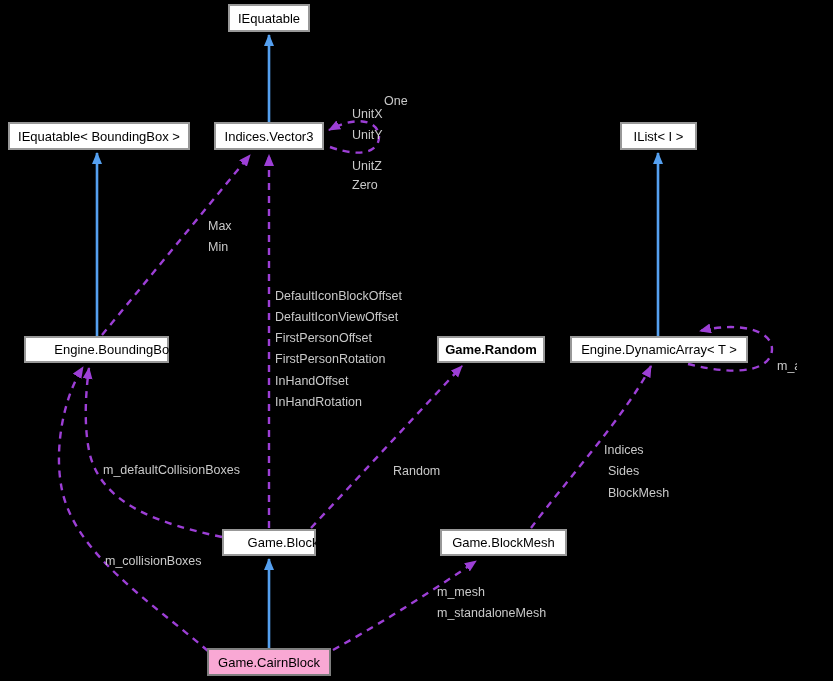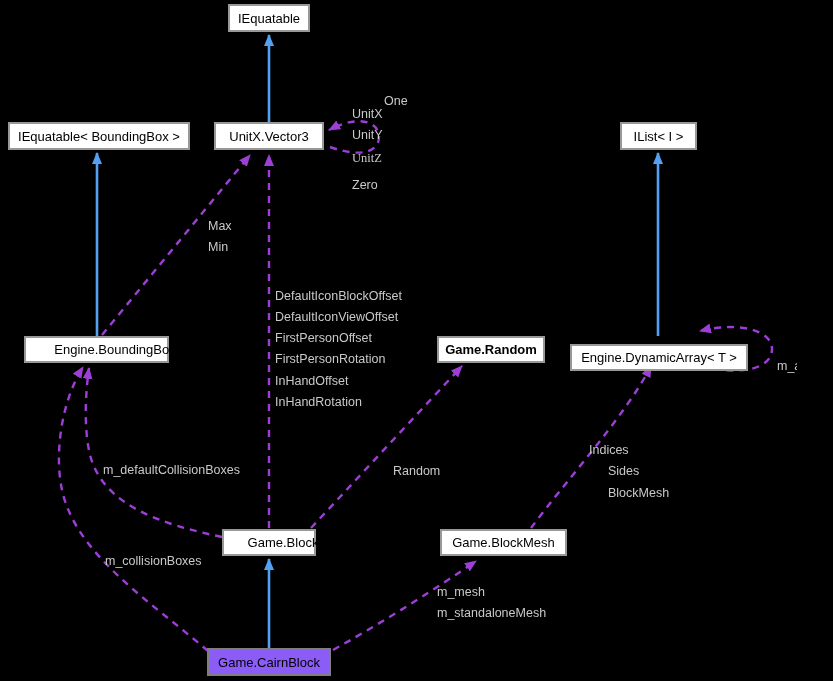--- a/index.html
+++ b/index.html
@@ -16,21 +16,21 @@
     box-sizing:border-box;
     display:flex;align-items:center;justify-content:center;
     background:#ffffff;
     border:2px solid #989898;
     color:#000000;
     font-size:13px;
     white-space:nowrap;
     cursor:pointer;
   }
   .node.highlighted{
-    background:#8b5cf6;
+    background:#f9a8d4;
     border-color:#7e7e7e;
   }
   .edge-label{
     position:absolute;
     color:#c9c9c9;
     font-size:12.5px;
     white-space:nowrap;
   }
 </style>
 </head>
@@ -65,55 +65,55 @@
       <path d="M222,537 C160,524 103,505 90,455 C84,430 85,397 89,368" marker-end="url(#arrow-purple)"></path>
       <path d="M208,651 C150,601 76,555 62,490 C54,452 62,400 83,367" marker-end="url(#arrow-purple)"></path>
       <path d="M333,650 C390,618 440,586 476,561" marker-end="url(#arrow-purple)"></path>
     </g>
   </svg>
 
   <div class="node" style="left:228px;top:4px;width:82px;height:28px;">IEquatable</div>
 
   <div class="node" style="left:8px;top:122px;width:182px;height:28px;">IEquatable&lt; BoundingBox &gt;</div>
 
-  <div class="node" style="left:214px;top:122px;width:110px;height:28px;">UnitX.Vector3</div>
+  <div class="node" style="left:214px;top:122px;width:110px;height:28px;">Indices.Vector3</div>
 
   <div class="node" style="left:620px;top:122px;width:77px;height:28px;">IList&lt; I &gt;</div>
 
   <div class="node" style="left:24px;top:336px;width:145px;height:27px;padding-left:37px;">Engine.BoundingBox</div>
 
   <div class="node" style="left:437px;top:336px;width:108px;height:27px;font-weight:bold;">Game.Random</div>
 
-  <div class="node" style="left:570px;top:336px;width:178px;height:27px;margin-top:8px;">Engine.DynamicArray&lt; T &gt;</div>
+  <div class="node" style="left:570px;top:336px;width:178px;height:27px;">Engine.DynamicArray&lt; T &gt;</div>
 
   <div class="node" style="left:222px;top:529px;width:94px;height:27px;padding-left:28px;">Game.Block</div>
 
   <div class="node" style="left:440px;top:529px;width:127px;height:27px;">Game.BlockMesh</div>
 
   <div class="node highlighted" style="left:207px;top:648px;width:124px;height:28px;">Game.CairnBlock</div>
 
   <div class="edge-label" style="left:352px;top:94px;margin-left:32px;">One</div>
   <div class="edge-label" style="left:352px;top:107px;">UnitX</div>
   <div class="edge-label" style="left:352px;top:128px;">UnitY</div>
-  <div class="edge-label" style="left:352px;top:151px;font-family:Liberation Serif, serif;">UnitZ</div>
+  <div class="edge-label" style="left:352px;top:159px;">UnitZ</div>
   <div class="edge-label" style="left:352px;top:170px;margin-top:8px;">Zero</div>
 
   <div class="edge-label" style="left:208px;top:219px;">Max</div>
   <div class="edge-label" style="left:208px;top:240px;">Min</div>
 
   <div class="edge-label" style="left:275px;top:289px;">DefaultIconBlockOffset</div>
   <div class="edge-label" style="left:275px;top:310px;">DefaultIconViewOffset</div>
   <div class="edge-label" style="left:275px;top:331px;">FirstPersonOffset</div>
   <div class="edge-label" style="left:275px;top:352px;">FirstPersonRotation</div>
   <div class="edge-label" style="left:275px;top:374px;">InHandOffset</div>
   <div class="edge-label" style="left:275px;top:395px;">InHandRotation</div>
 
   <div class="edge-label" style="left:393px;top:464px;">Random</div>
 
-  <div class="edge-label" style="left:589px;top:443px;">Indices</div>
+  <div class="edge-label" style="left:604px;top:443px;">Indices</div>
   <div class="edge-label" style="left:608px;top:464px;">Sides</div>
   <div class="edge-label" style="left:608px;top:486px;">BlockMesh</div>
 
   <div class="edge-label" style="left:777px;top:359px;">m_array</div>
 
   <div class="edge-label" style="left:103px;top:463px;">m_defaultCollisionBoxes</div>
   <div class="edge-label" style="left:105px;top:534px;margin-top:20px;">m_collisionBoxes</div>
 
   <div class="edge-label" style="left:437px;top:585px;">m_mesh</div>
   <div class="edge-label" style="left:437px;top:606px;">m_standaloneMesh</div>

